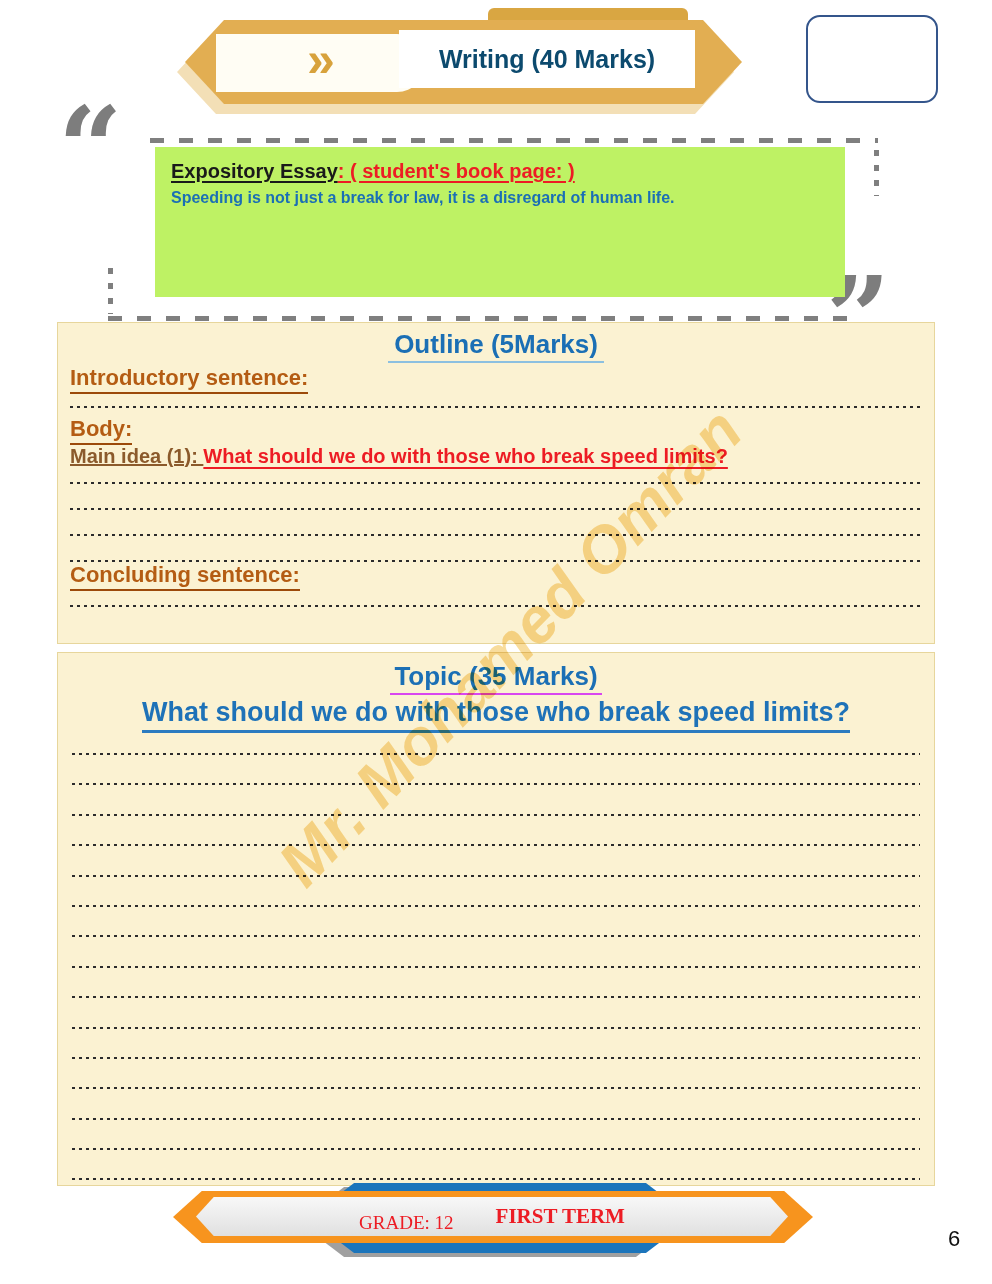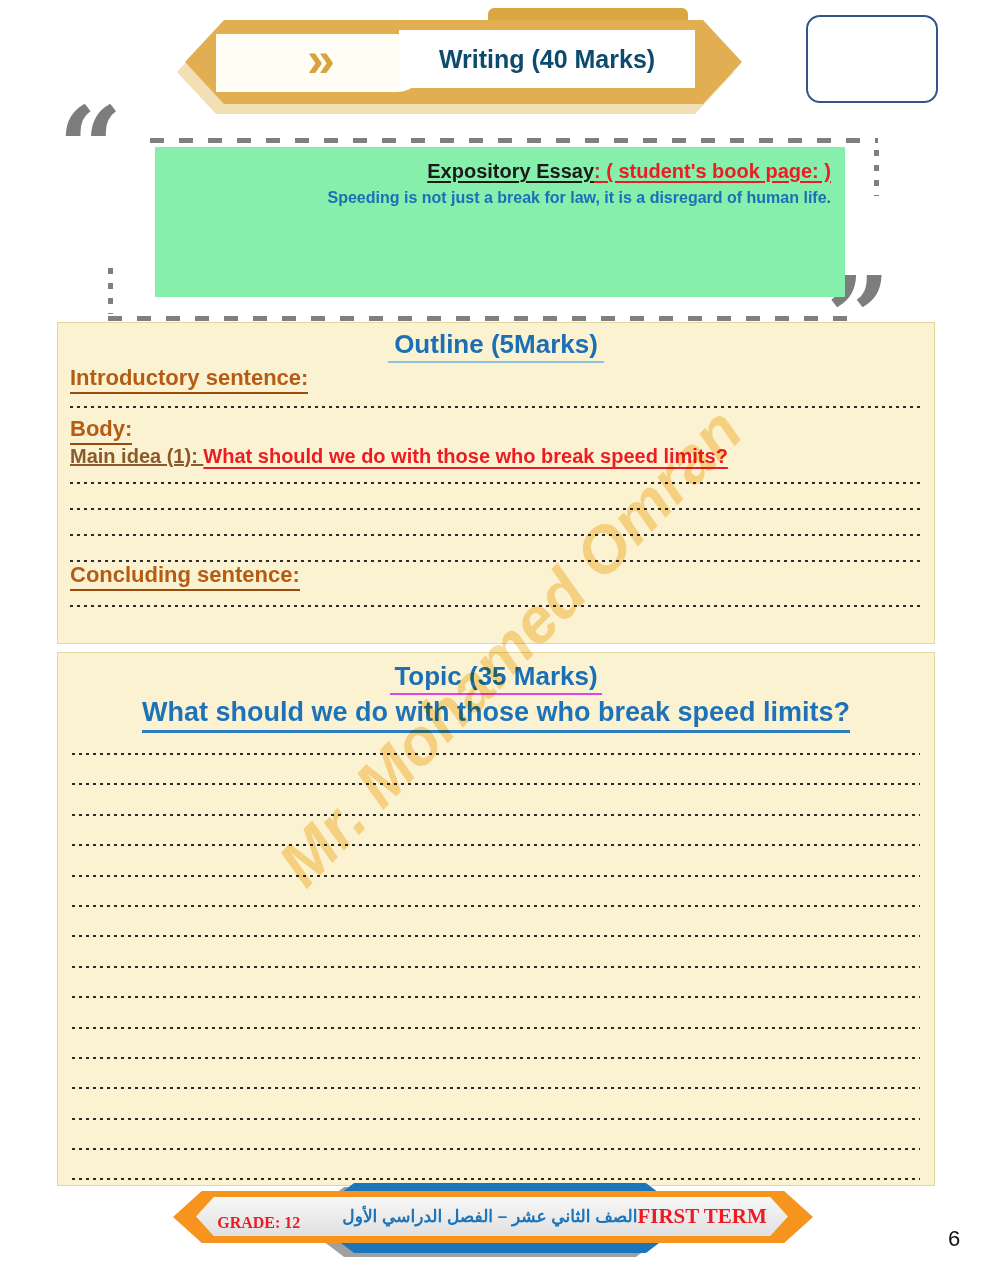--- a/index.html
+++ b/index.html
@@ -27,22 +27,22 @@
   .dash-h { position:absolute; height:5px; background:repeating-linear-gradient(90deg,#7f7f7f 0 14px,transparent 14px 29px); }
   .dash-top { left:150px; top:138px; width:728px; }
   .dash-bottom { left:108px; top:316px; width:748px; }
   .dash-v { position:absolute; width:5px; background:repeating-linear-gradient(180deg,#7f7f7f 0 6px,transparent 6px 15px); }
   .dash-right { left:874px; top:150px; height:46px; }
   .dash-left { left:108px; top:268px; height:46px; }
   .quote { position:absolute; font-family:"DejaVu Serif", serif; font-weight:bold; font-size:112px; color:#7d7d7d; line-height:1; }
   .quote-open { left:58px; top:92px; }
   .quote-close { left:826px; top:262px; }
 
-  .prompt-box { position:absolute; left:155px; top:147px; width:690px; min-height:150px; background:#86efac;
-      padding:10px 14px 12px 16px; font-weight:bold; font-size:16px; line-height:25px;text-align:right; }
+  .prompt-box { position:absolute; left:155px; top:147px; width:690px; min-height:150px; background:#bef264;
+      padding:10px 14px 12px 16px; font-weight:bold; font-size:16px; line-height:25px; }
   .prompt-heading { font-size:20px; line-height:28px; }
   .u-black { color:#1a1a1a; text-decoration:underline; text-decoration-thickness:2px; text-underline-offset:3px; }
   .u-red { color:#ed1c24; text-decoration:underline; text-decoration-thickness:2px; text-underline-offset:3px; }
   .txt-blue { color:#1b6fb5; }
   .txt-red { color:#ed1c24; }
 
   
   .panel { position:absolute; left:57px; width:878px; background:#fbf2d2; border:1px solid #e7d69c; padding:0 12px; }
   .panel-outline { top:322px; height:322px; }
   .panel-topic { top:652px; height:534px; }
@@ -76,21 +76,21 @@
   .footer-blue-shadow { position:absolute; left:298px; top:1187px; width:384px; height:70px; background:#a0a0a0;
       clip-path:polygon(12% 0,88% 0,100% 50%,88% 100%,12% 100%,0 50%); }
   .footer-blue { position:absolute; left:308px; top:1183px; width:384px; height:70px; background:#1c75bb;
       clip-path:polygon(12% 0,88% 0,100% 50%,88% 100%,12% 100%,0 50%); }
   .footer-arrow { position:absolute; left:173px; top:1191px; width:640px; height:52px; background:#f7941e;
       clip-path:polygon(0 50%,4.5% 0,95.5% 0,100% 50%,95.5% 100%,4.5% 100%); }
   .footer-strip { position:absolute; left:196px; top:1197px; width:592px; height:39px;
       background:linear-gradient(180deg,#f8f8f8,#e0e0e0);
       clip-path:polygon(0 50%,3% 0,97% 0,100% 50%,97% 100%,3% 100%);
       display:flex; align-items:center; justify-content:center; }
-  .footer-strip .grade { font-family:"Liberation Serif", serif; font-weight:bold; font-size:16px; color:#ed1c24; margin-right:42px;margin-top:12px; }
+  .footer-strip .grade { font-family:"Liberation Serif", serif; font-weight:normal; font-size:19px; color:#ed1c24; margin-right:42px;margin-top:12px; }
   .footer-strip .arabic { font-size:17px; font-weight:bold; color:#1c75bb; direction:rtl; }
   .footer-strip .term { font-family:"Liberation Serif", serif; font-weight:bold; font-size:21px; color:#ed1c24; }
 
   .page-number { position:absolute; left:948px; top:1226px; font-size:22px; color:#111111; }
 </style>
 </head>
 <body>
 
 <div class="page">
 
@@ -173,20 +173,19 @@
   </div>
 
   <div class="watermark">Mr. Mohamed Omran</div>
 
   <div>
     <div class="footer-blue-shadow"></div>
     <div class="footer-blue"></div>
     <div class="footer-arrow"></div>
     <div class="footer-strip">
       <span class="grade">GRADE: 12</span>
-      <span class="arabic">الصف الثاني عشر – الفصل الدراسي الأول</span>
       <span class="term">FIRST TERM</span>
     </div>
   </div>
 
   <div class="page-number">6</div>
 
 </div>
 
 </body></html>

